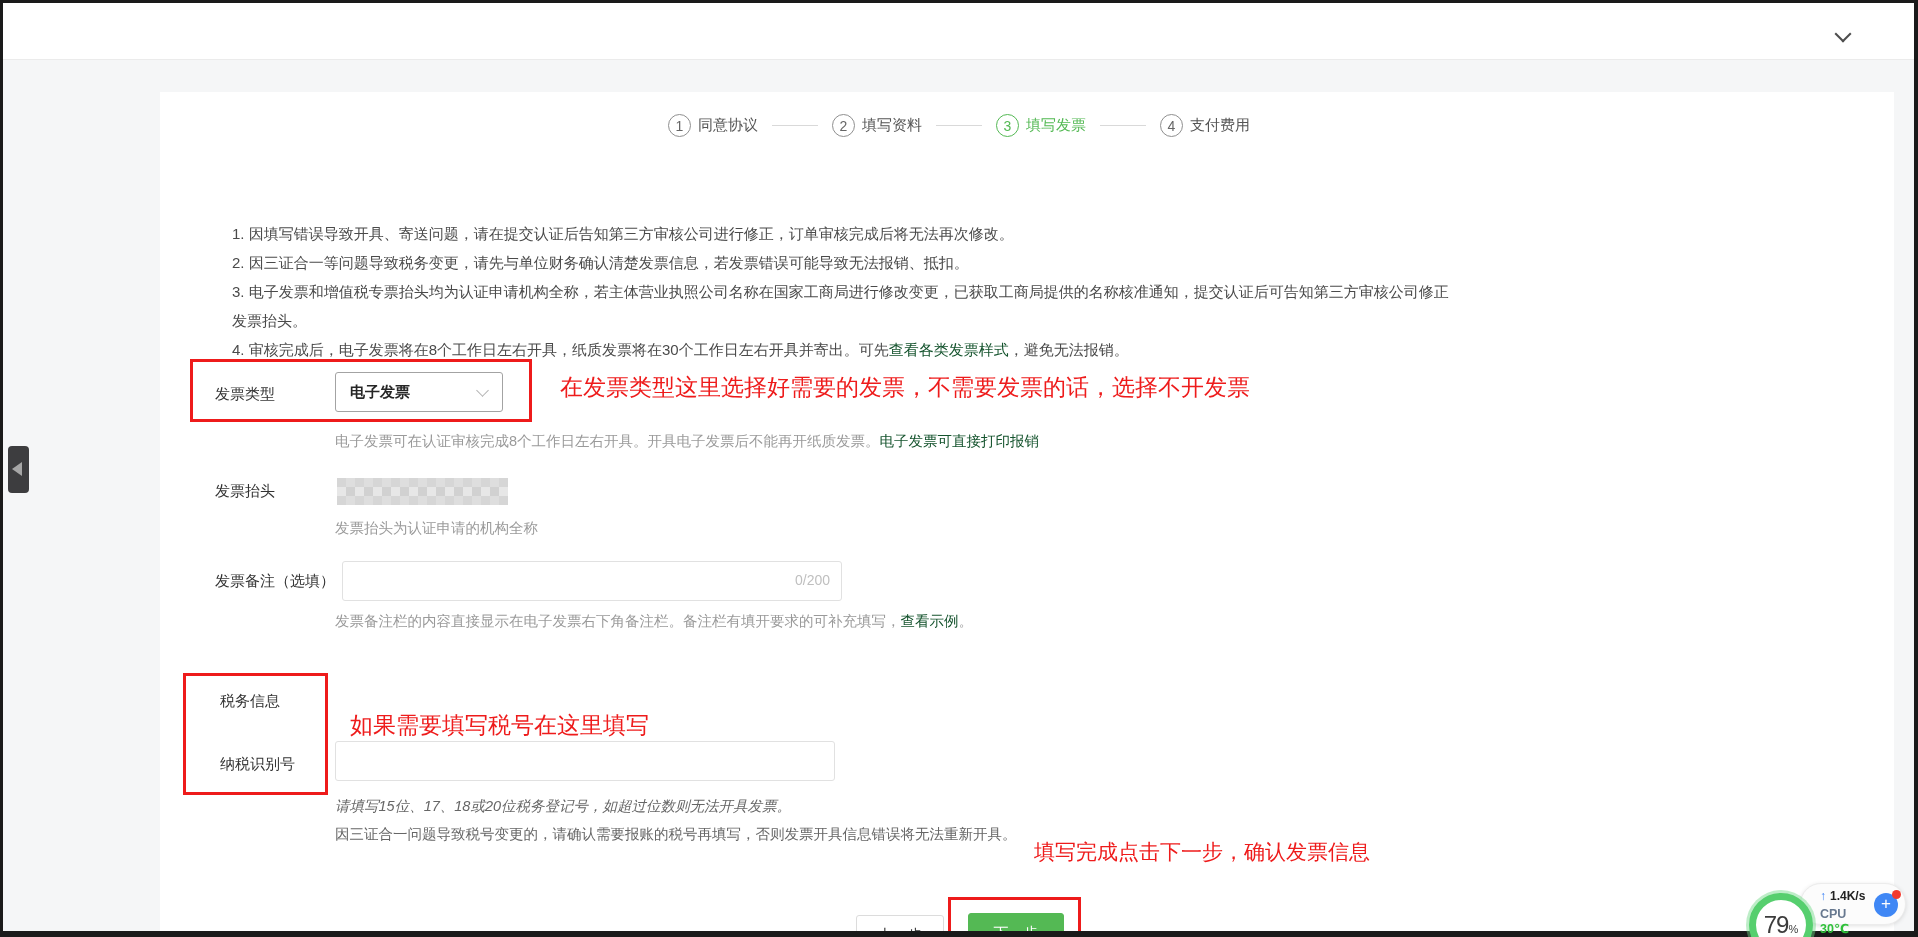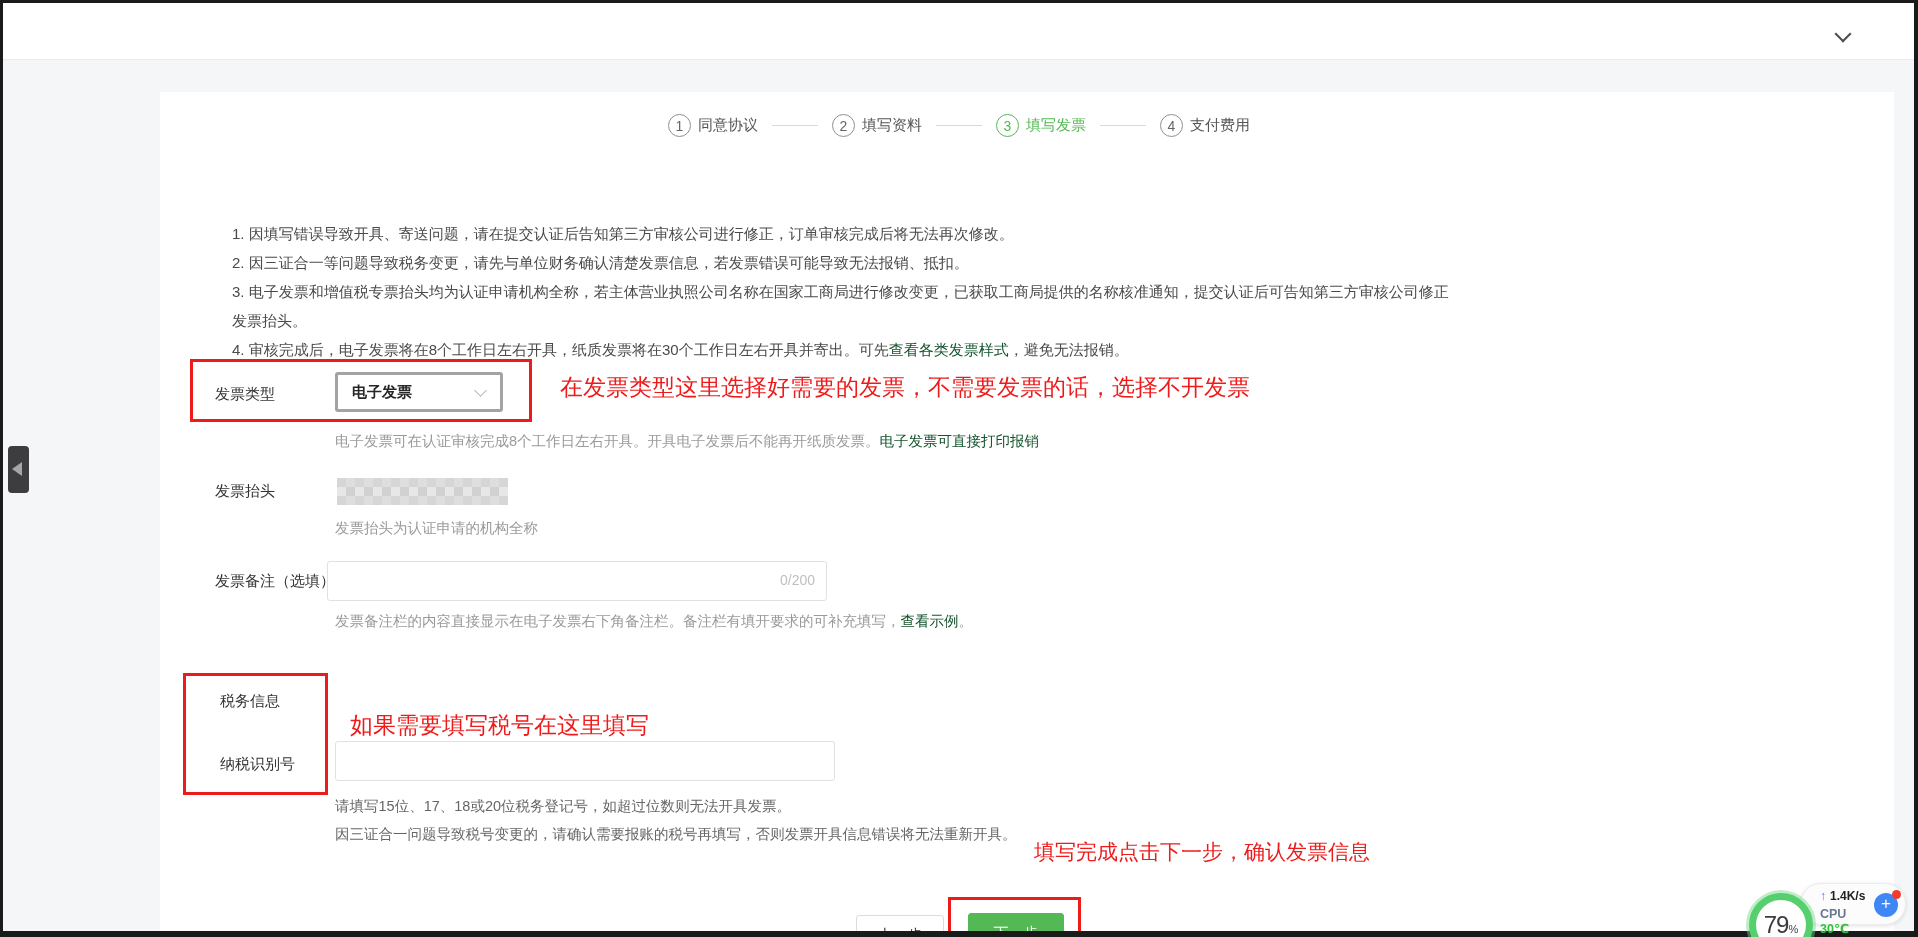--- a/index.html
+++ b/index.html
@@ -59,21 +59,21 @@
   
   .notes { position:absolute; left:232px; top:219px; width:1220px; z-index:2; }
   .note-line { font-size:15px; line-height:29px; color:#4a4a4a; }
   a.link { color:#14532d; text-decoration:none; cursor:pointer; }
   
   .f-label { position:absolute; font-size:15px; color:#333; z-index:2; }
   .helper { position:absolute; font-size:14.5px; color:#9a9a9a; z-index:2; }
   .helper-dark { color:#666; line-height:28px; }
   .select-box {
     position:absolute; left:335px; top:372px; width:168px; height:40px;
-    border:3px solid #a3a3a3; border-radius:3px; background:#fff; z-index:2;
+    border:1px solid #a3a3a3; border-radius:3px; background:#fff; z-index:2;
     display:flex; align-items:center; padding:0 14px; cursor:pointer;
   }
   .select-value { font-size:15px; font-weight:700; color:#262626; flex:1; }
   .select-chevron { position:relative; width:12px; height:12px; }
   .select-chevron::before {
     content:""; position:absolute; left:2px; top:0; width:8px; height:8px;
     border-right:1.5px solid #b3b3b3; border-bottom:1.5px solid #b3b3b3;
     transform:rotate(45deg);
   }
   .redacted {
@@ -181,32 +181,32 @@
 </div>
 <div class="helper" style="left:335px; top:432px;">
   <span>电子发票可在认证审核完成8个工作日左右开具。开具电子发票后不能再开纸质发票。</span><a class="link">电子发票可直接打印报销</a>
 </div>
 
 <div class="f-label" style="left:215px; top:482px;">发票抬头</div>
 <div class="redacted"></div>
 <div class="helper" style="left:335px; top:519px;">发票抬头为认证申请的机构全称</div>
 
 <div class="f-label" style="left:215px; top:572px;text-align:center;">发票备注（选填）</div>
-<div class="input-wrap" style="left:327px; top:561px; width:500px; height:44px;">
+<div class="input-wrap" style="left:342px; top:561px; width:500px; height:44px;">
   <input class="text-input" style="left: 0px; top: 0px;" value="">
   <div class="counter">0/200</div>
 </div>
 <div class="helper" style="left:335px; top:612px;">
   <span>发票备注栏的内容直接显示在电子发票右下角备注栏。备注栏有填开要求的可补充填写，</span><a class="link">查看示例</a><span>。</span>
 </div>
 
 <div class="f-label" style="left:220px; top:692px;">税务信息</div>
 <div class="f-label" style="left:220px; top:755px;">纳税识别号</div>
 <input class="text-input" style="left: 335px; top: 741px;" value="">
-<div class="helper helper-dark" style="left:335px; top:792px;">请填写15位、17、18或20位税务登记号，如超过位数则无法开具发票。</div>
+<div class="helper helper-dark" style="left:335px; top:792px;font-style:italic;">请填写15位、17、18或20位税务登记号，如超过位数则无法开具发票。</div>
 <div class="helper helper-dark" style="left:335px; top:820px;">因三证合一问题导致税号变更的，请确认需要报账的税号再填写，否则发票开具信息错误将无法重新开具。</div>
 
 <div class="red-rect" style="left:190px; top:359px; width:342px; height:63px;"></div>
 <div class="red-note" style="left:560px; top:372px; font-size:23px;">在发票类型这里选择好需要的发票，不需要发票的话，选择不开发票</div>
 <div class="red-rect" style="left:183px; top:673px; width:145px; height:122px;"></div>
 <div class="red-note" style="left:350px; top:710px; font-size:23px;">如果需要填写税号在这里填写</div>
 <div class="red-note" style="left:1034px; top:838px; font-size:21px;">填写完成点击下一步，确认发票信息</div>
 <div class="red-rect" style="left:948px; top:897px; width:133px; height:40px; border-bottom:none;"></div>
 
 <div class="btn btn-prev">上一步</div>

